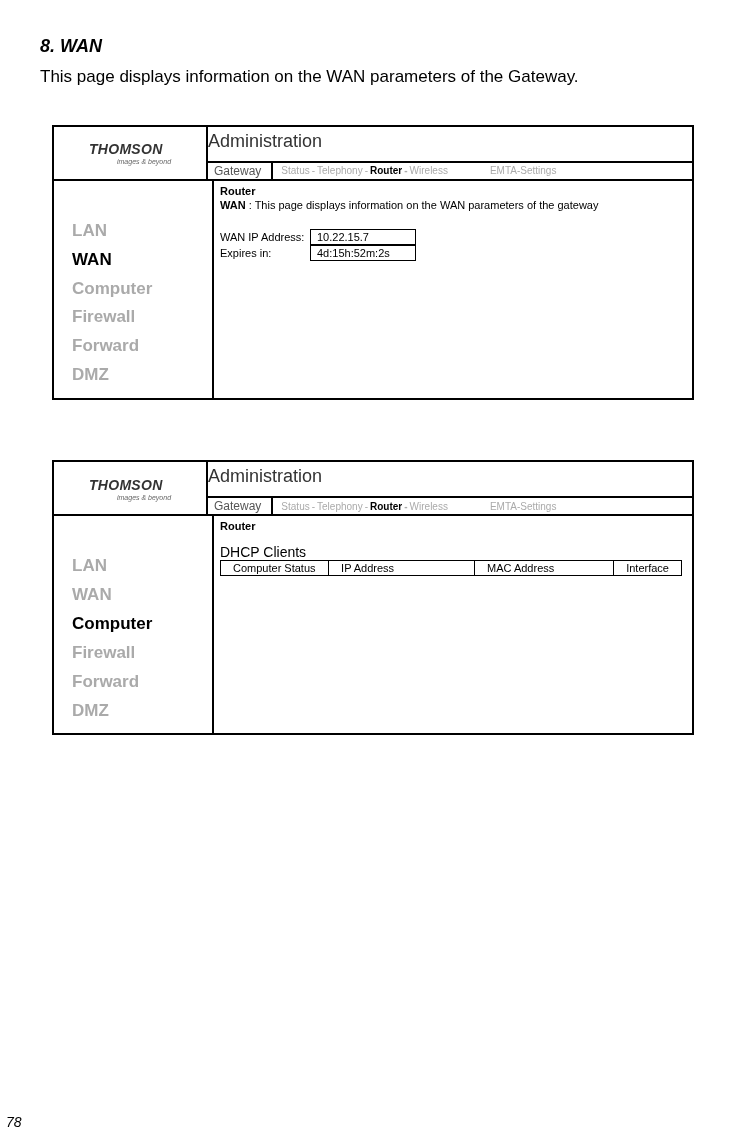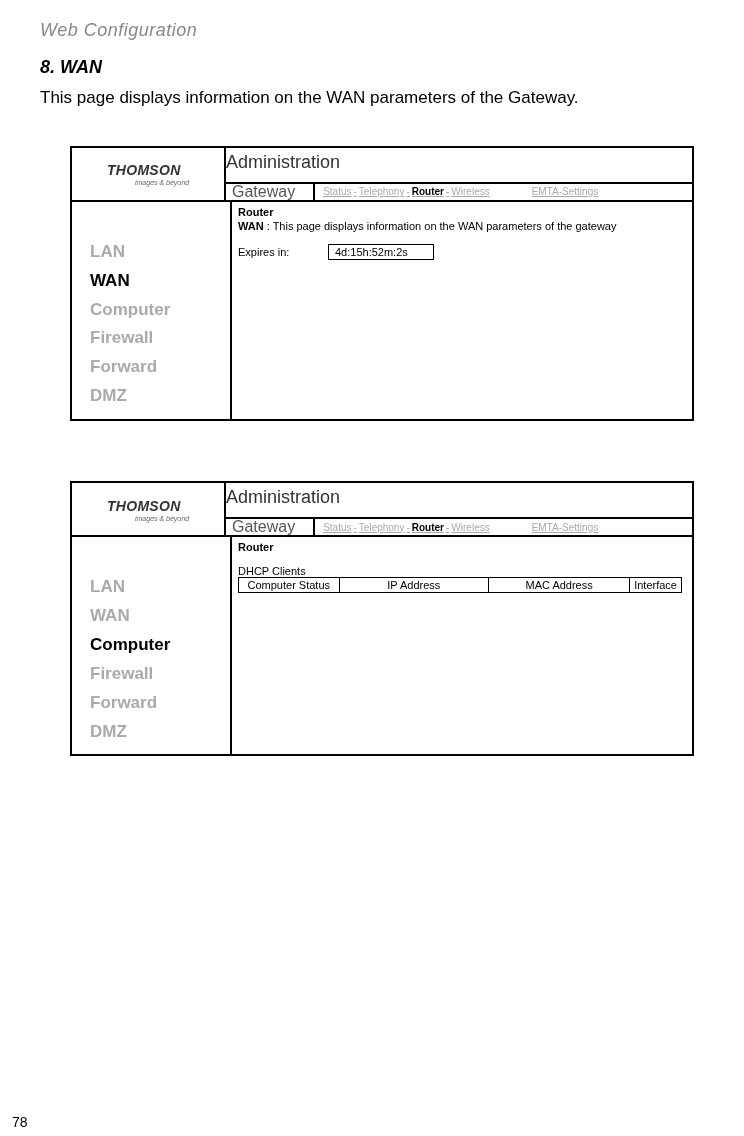--- a/index.html
+++ b/index.html
@@ -29,21 +29,21 @@
     margin: 16px 0 8px 0;
   }
   .body-text {
     font-size: 17px;
     line-height: 1.4;
     margin: 0 0 36px 0;
   }
   .body-text .italic { font-style: italic; }
   .panel {
     border: 2px solid #000;
-    margin: 0 10px 20px 30px;
+    margin: 0 10px 20px 12px;
     position: relative;
   }
   .panel-top {
     display: flex;
     border-bottom: 2px solid #000;
     align-items: stretch;
     height: 52px;
   }
   .logo-cell {
     width: 140px;
@@ -80,35 +80,34 @@
     flex: 1;
   }
   .gateway-bar {
     border-top: 2px solid #000;
     display: flex;
     align-items: center;
     height: 16px;
     font-size: 10px;
   }
   .gateway-label {
-    font-size: 16px;
-    padding: 0 18px 0 6px;
+    font-size: 12px;
+    padding: 0 10px 0 6px;
     border-right: 2px solid #000;
     height: 100%;
     display: flex;
     align-items: center;
     color: #555;
   }
   .nav-links {
     display: flex;
     align-items: flex-end;
     gap: 2px;
     padding-left: 8px;
     color: #aaa;
-    text-decoration: underline;
   }
   .nav-links span { white-space: nowrap; }
   .nav-links .active { color: #000; font-weight: bold; }
   .nav-links .dash { color: #aaa; }
   .nav-links .emta { margin-left: 40px; }
   .panel-body {
     display: flex;
     min-height: 160px;
   }
   .sidebar {
@@ -140,52 +139,51 @@
   .field-box {
     border: 1px solid #000;
     padding: 1px 6px;
     min-width: 92px;
     font-size: 11px;
     display: inline-block;
   }
   .field-row + .field-row { margin-top: 0px; }
   .dhcp-title {
     margin-top: 12px;
-    font-size: 11px;
+    font-size: 14px;
   }
   table.dhcp {
     border-collapse: collapse;
     width: 100%;
     font-size: 11px;
   }
   table.dhcp th {
     border: 1px solid #000;
     font-weight: normal;
-    text-align: center;
-    padding: 1px 4px;
+    text-align: left;
+    padding: 1px 12px;
   }
   .page-num {
     position: absolute;
     left: 0;
     bottom: 0;
     font-size: 14px;
   }
   .page-wrapper {
     position: relative;
     min-height: 1136px;
     padding-bottom: 20px;
     box-sizing: border-box;
   }
 </style>
 </head>
 <body>
 
 <div class="page-wrapper">
 <div class="page">
-  <div class="header-web-config">Web Configuration</div>
 
   <div class="section-title">8. WAN</div>
   <p class="body-text">This page displays information on the WAN parameters of the Gateway.</p>
 
   <div class="panel">
     <div class="panel-top">
       <div class="logo-cell">
         <div>
           <span class="logo-text">THOMSON</span>
           <span class="logo-tag">images &amp; beyond</span>
@@ -213,20 +211,24 @@
         <div>LAN</div>
         <div class="active">WAN</div>
         <div>Computer</div>
         <div>Firewall</div>
         <div>Forward</div>
         <div>DMZ</div>
       </div>
       <div class="content">
         <div class="content-header">Router</div>
         <div class="content-sub"><b>WAN</b><span> : This page displays information on the WAN parameters of the gateway</span></div>
+        <div class="field-row" style="margin-top:18px">
+          <span class="field-label">WAN IP Address:</span>
+          <span class="field-box">10.22.15.7</span>
+        </div>
         <div class="field-row">
           <span class="field-label">Expires in:</span>
           <span class="field-box">4d:15h:52m:2s</span>
         </div>
       </div>
     </div>
   </div>
 
   <div style="height:40px"></div>
 
@@ -276,14 +278,14 @@
             <th style="width:150px">MAC Address</th>
             <th>Interface</th>
           </tr>
         </tbody>
             </table>
       </div>
     </div>
   </div>
 
 </div>
-<div class="page-num" style="left:12px; bottom:6px; position:absolute;">78</div>
+<div class="page-num" style="left:6px; bottom:6px; position:absolute;font-style:italic;">78</div>
 </div>
 
 </body></html>

